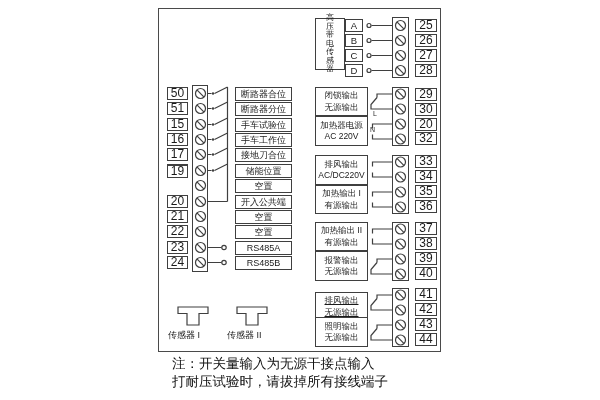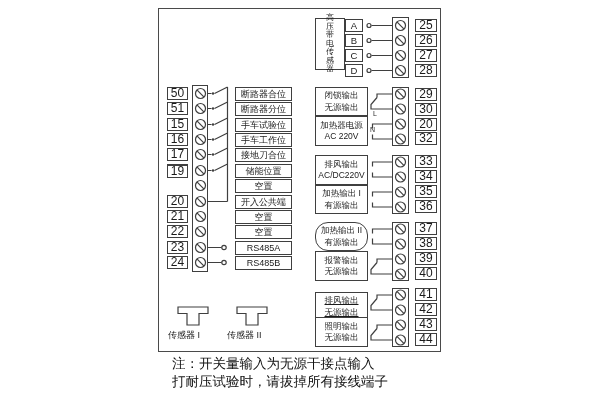--- a/index.html
+++ b/index.html
@@ -167,21 +167,21 @@
   <div>AC 220V</div>
 </div>
 <div class="box txtbox" style="top:155px;height:30px;">
   <div>排风输出</div>
   <div>AC/DC220V</div>
 </div>
 <div class="box txtbox" style="top:185px;height:29px;">
   <div>加热输出 I</div>
   <div>有源输出</div>
 </div>
-<div class="box txtbox" style="top:222px;height:29px;border-radius:13px;">
+<div class="box txtbox" style="top:222px;height:29px;">
   <div>加热输出 II</div>
   <div>有源输出</div>
 </div>
 <div class="box txtbox" style="top:251px;height:30px;">
   <div>报警输出</div>
   <div>无源输出</div>
 </div>
 <div class="box txtbox" style="top:292px;height:29px;text-decoration:underline;">
   <div>排风输出</div>
   <div>无源输出</div>

